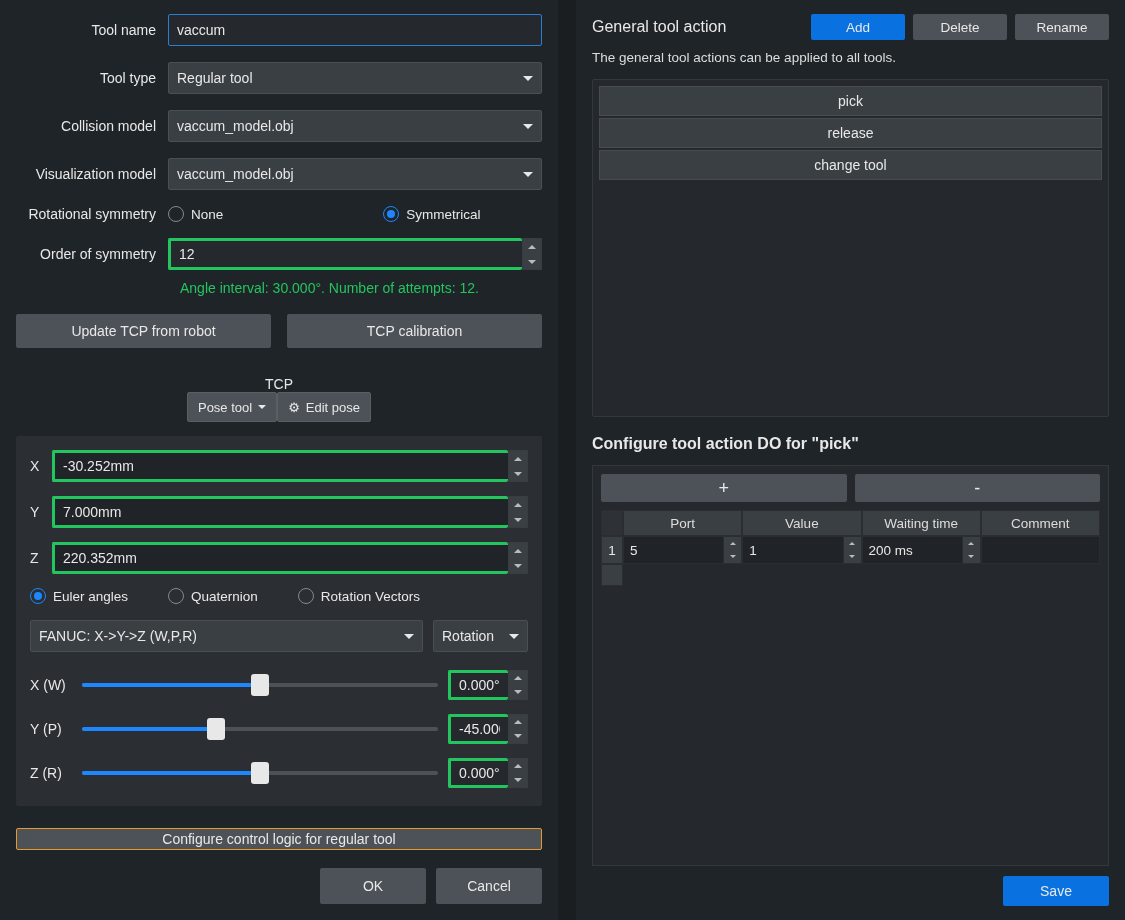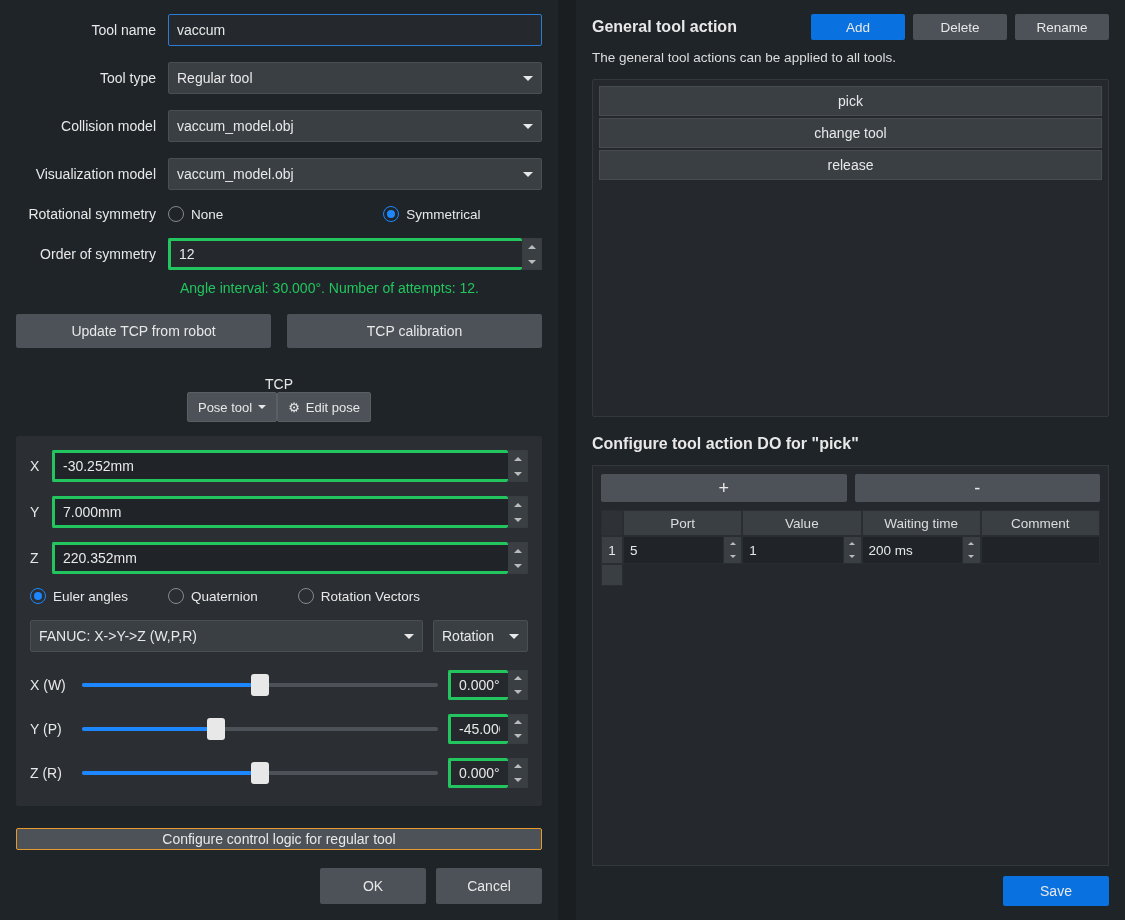--- a/index.html
+++ b/index.html
@@ -282,21 +282,21 @@
     margin-top: 18px;
   }
   .footer-btns .btn { width: 106px; height: 36px; }
   
   .rp-header {
     display: flex;
     align-items: center;
     justify-content: space-between;
     margin-bottom: 10px;
   }
-  .rp-title { font-size: 16px; font-weight: 700; text-align: right; }
+  .rp-title { font-size: 16px; font-weight: 400; text-align: right; }
   .rp-btns { display: flex; gap: 8px; }
   .rp-btns .btn { width: 94px; height: 26px; font-size: 13.5px; }
   .btn.primary { background: #0a72e0; }
   .rp-desc { font-size: 13.5px; color: #ddd; margin-bottom: 14px; }
   .action-list-box {
     background: #25292d;
     border: 1px solid #33383c;
     padding: 6px;
     height: 338px;
     border-radius: 2px;
@@ -609,22 +609,22 @@
     <div class="rp-btns">
       <button class="btn primary">Add</button>
       <button class="btn">Delete</button>
       <button class="btn">Rename</button>
     </div>
   </div>
   <div class="rp-desc">The general tool actions can be applied to all tools.</div>
 
   <div class="action-list-box">
     <div class="action-item">pick</div>
+    <div class="action-item">release</div>
     <div class="action-item">change tool</div>
-    <div class="action-item">release</div>
   </div>
 
   <div class="configure-title">Configure tool action DO  for "pick"</div>
 
   <div class="do-box">
     <div class="pm-row">
       <button class="btn">+</button>
       <button class="btn">-</button>
     </div>
     <div class="do-table">

